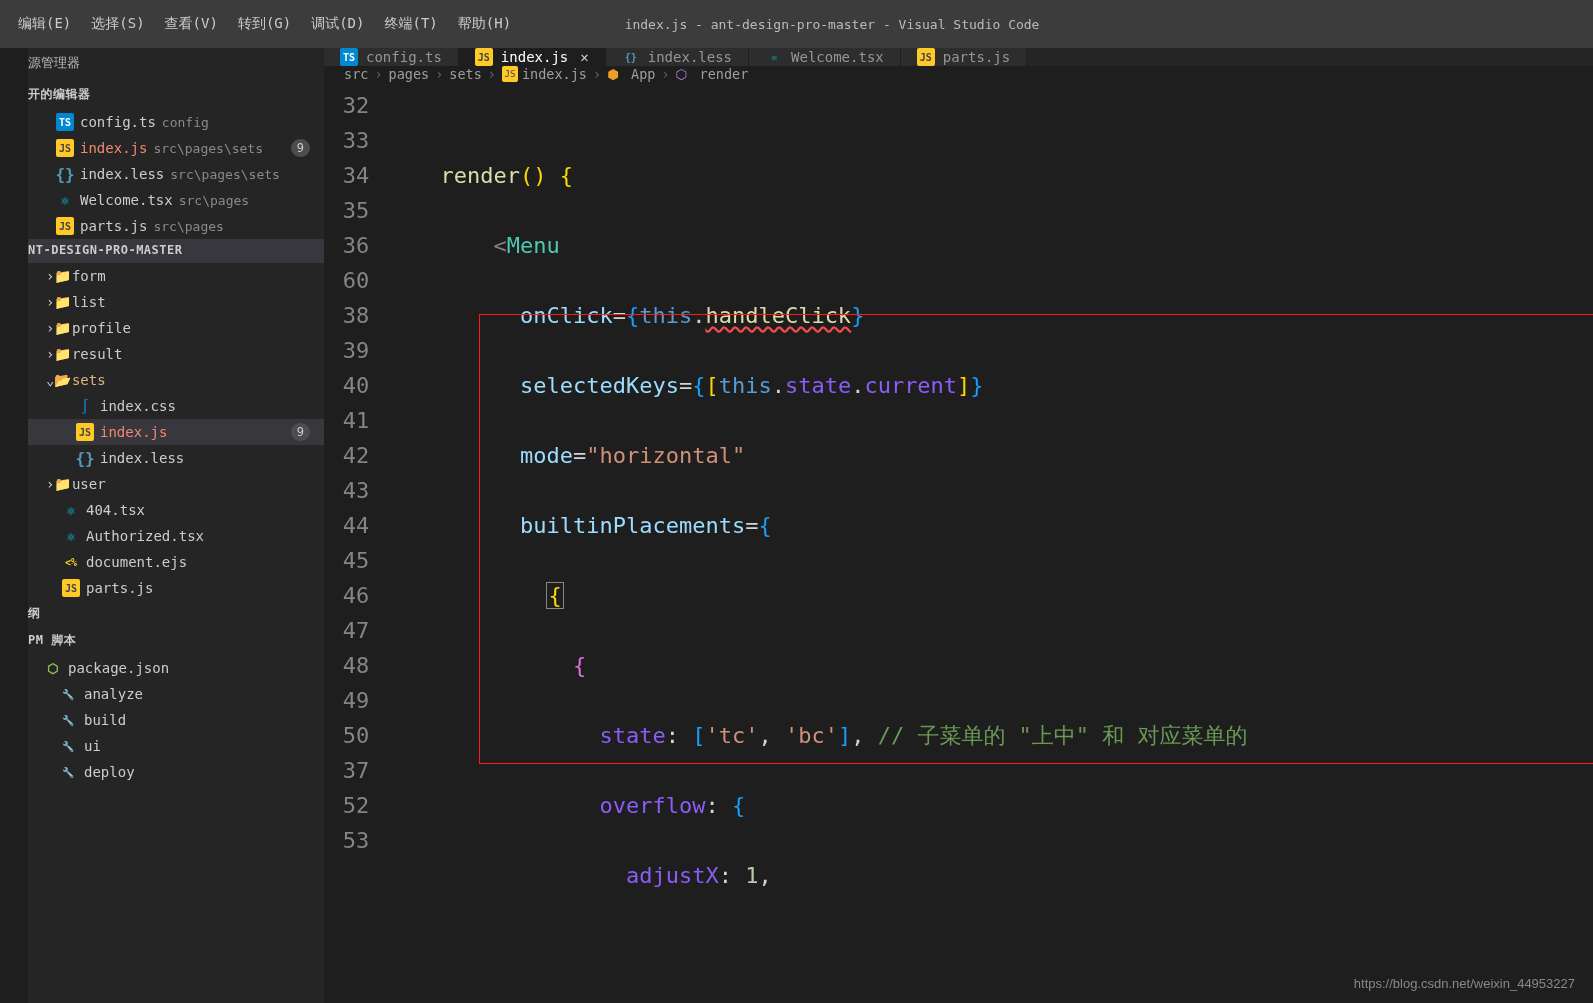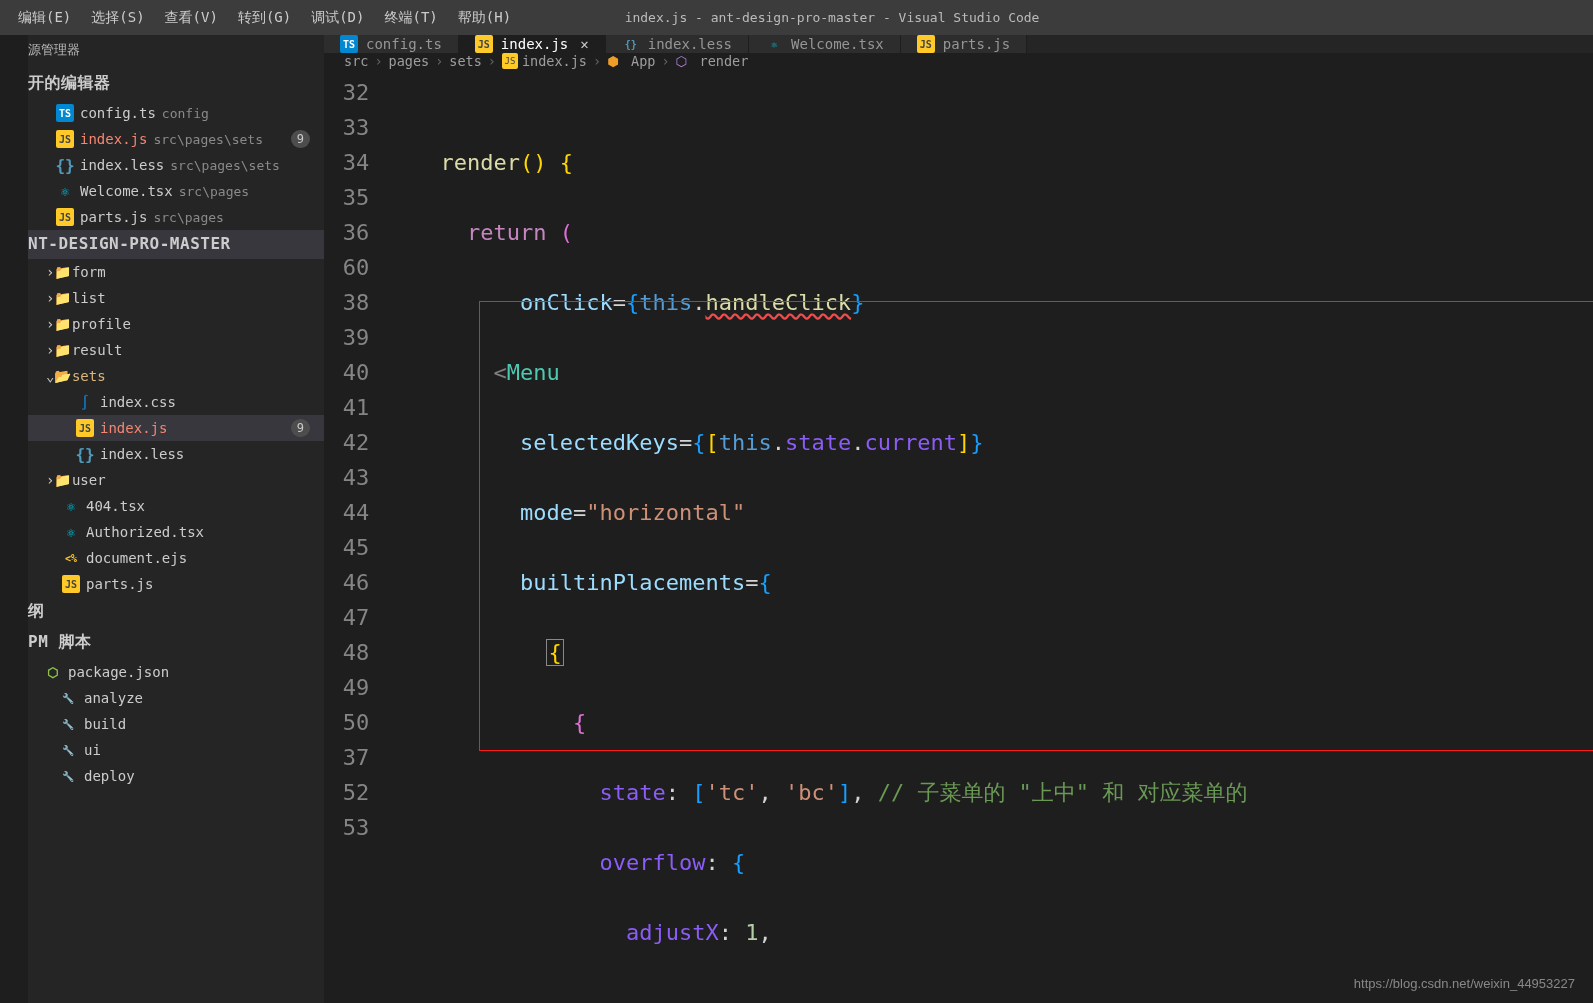--- a/index.html
+++ b/index.html
@@ -1,23 +1,23 @@
 <!DOCTYPE html>
 <html><head>
 <meta charset="utf-8">
 <style>
 *{margin:0;padding:0;box-sizing:border-box;font-family:'Segoe UI',Consolas,monospace;}
 body{background:#1e1e1e;color:#ccc;overflow:hidden;width:1593px;height:1003px;position:relative;}
-.menubar{height:35px;background:#3c3c3c;display:flex;align-items:center;padding-left:8px;color:#ccc;font-size:14px;}
+.menubar{height:48px;background:#3c3c3c;display:flex;align-items:center;padding-left:8px;color:#ccc;font-size:14px;}
 .menubar .menu-item{padding:4px 10px;cursor:pointer;}
 .menubar .title{flex:1;text-align:center;font-size:13px;color:#bbb;}
 .main{display:flex;height:calc(100% - 35px);padding-left:28px;}
 .sidebar{width:296px;background:#252526;color:#ccc;font-size:14px;display:flex;flex-direction:column;}
 .side-header{padding:6px 18px 10px 0;font-size:13px;color:#bbb;}
-.side-section-title{padding:4px 8px 6px 0;font-size:16px;font-weight:bold;letter-spacing:.5px;text-transform:uppercase;color:#ccc;}
+.side-section-title{padding:4px 8px 6px 0;font-size:12px;font-weight:bold;letter-spacing:.5px;text-transform:uppercase;color:#ccc;}
 .file-row{display:flex;align-items:center;height:26px;padding-left:28px;font-size:14px;cursor:pointer;}
 .file-row.indent2{padding-left:48px;}
 .file-row.active{background:#37373d;}
 .file-row .ico{width:18px;height:18px;margin-right:6px;display:flex;align-items:center;justify-content:center;font-size:10px;font-weight:bold;border-radius:2px;}
 .ico.ts{background:#0288d1;color:#fff;}
 .ico.js{background:#ffca28;color:#444;}
 .ico.less{color:#529aba;font-size:16px;}
 .ico.react{color:#00bcd4;font-size:14px;}
 .ico.folder{color:#c09553;}
 .ico.folder.open{color:#dcb67a;}
@@ -257,23 +257,22 @@
           <div class="ln">47</div>
           <div class="ln">48</div>
           <div class="ln">49</div>
           <div class="ln">50</div>
           <div class="ln">37</div>
           <div class="ln">52</div>
           <div class="ln">53</div>
         </div>
       <div class="code" id="code"><div class="line">&nbsp;</div>
 <div class="line">  <span class="k-func">render</span><span class="k-brace">()</span> <span class="k-brace">{</span></div>
-<div class="line">    <span class="k-kw">return</span> <span class="k-brace2">(</span></div>
+<div class="line">      <span class="k-tag">&lt;</span><span class="k-type">Menu</span></div>
 <div class="line">        <span class="k-attr">onClick</span>=<span class="k-brace3">{</span><span class="k-this">this</span>.<span class="k-func underline-err">handleClick</span><span class="k-brace3">}</span></div>
-<div class="line">      <span class="k-tag">&lt;</span><span class="k-type">Menu</span></div>
 <div class="line">        <span class="k-attr">selectedKeys</span>=<span class="k-brace3">{</span><span class="k-brace">[</span><span class="k-this">this</span>.<span class="k-prop">state</span>.<span class="k-prop">current</span><span class="k-brace">]</span><span class="k-brace3">}</span></div>
 <div class="line">        <span class="k-attr">mode</span>=<span class="k-str">"horizontal"</span></div>
 <div class="line">        <span class="k-attr">builtinPlacements</span>=<span class="k-brace3">{</span></div>
 <div class="line">          <span style="border:1px solid #888;padding:0 1px;"><span class="k-brace">{</span></span></div>
 <div class="line">            <span class="k-brace2">{</span></div>
 <div class="line">              <span class="k-prop">state</span>: <span class="k-brace3">[</span><span class="k-str">'tc'</span>, <span class="k-str">'bc'</span><span class="k-brace3">]</span>, <span class="k-comment">// 子菜单的 "上中" 和 对应菜单的</span></div>
 <div class="line">              <span class="k-prop">overflow</span>: <span class="k-brace3">{</span></div>
 <div class="line">                <span class="k-prop">adjustX</span>: <span class="k-num">1</span>,</div>
 
 

